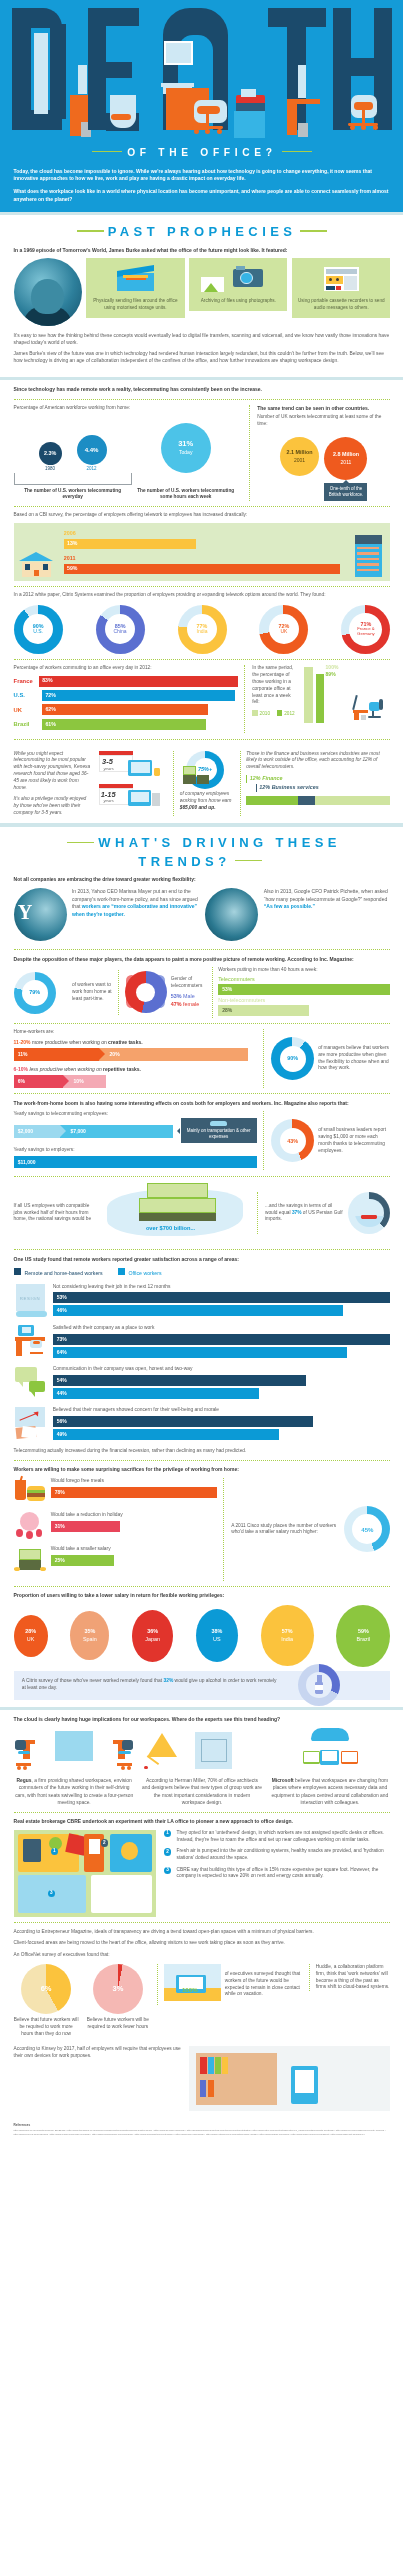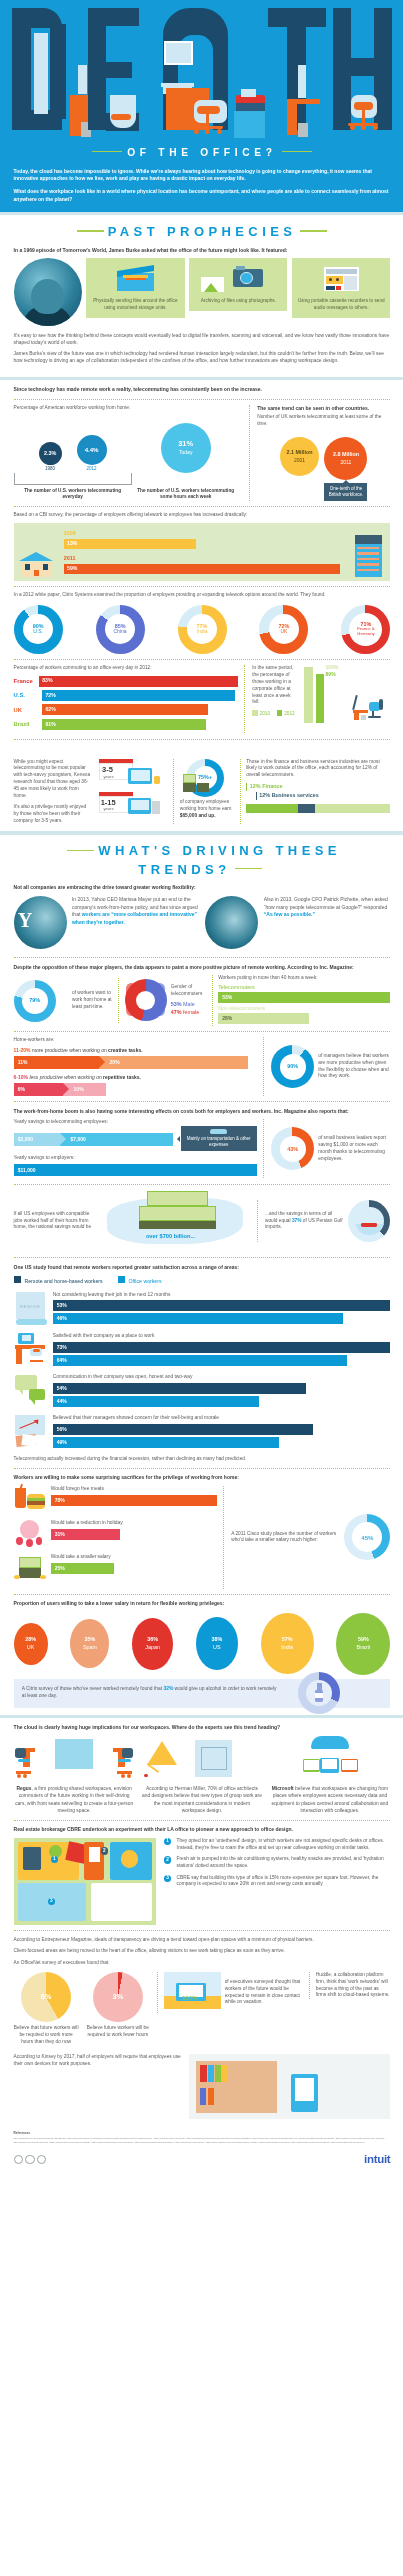--- a/index.html
+++ b/index.html
@@ -82,21 +82,21 @@
                  display:flex; flex-direction:column; align-items:center; justify-content:center;
                  font-size:5.4px; font-weight:bold; line-height:1.15; text-align:center; }
   .donut .hole .sub { font-weight:normal; font-size:5px; }
 
   
   .hbar-row { display:flex; align-items:center; margin-bottom:3.4px; }
   .hbar-lbl { width:28.5px; font-size:5.8px; font-weight:bold; }
   .hbar { height:11px; color:#fff; font-weight:bold; font-size:5.2px; display:flex; align-items:center; padding-left:3.4px; }
 
   
-  .tri { display:flex; gap:5.4px; margin-top:19px; }
+  .tri { display:flex; gap:5.4px; margin-top:11px;font-style:italic; }
   .tri > div { flex:1; }
   .vdot { border-left:0.7px dotted #a9cf4a; padding-left:5.4px; }
 
   
   .quote-row { display:flex; gap:5.4px; align-items:flex-start; margin-bottom:2.7px; }
   .q-portrait { width:53px; height:53px; border-radius:50%; flex:0 0 53px; position:relative; overflow:hidden; }
   .p-yahoo { background:radial-gradient(circle at 60% 40%, #9fd0dc 0%, #2f7e97 60%, #0f4659 100%); }
   .p-google { background:radial-gradient(circle at 55% 45%, #a6d3de 0%, #2a7890 60%, #0e4255 100%); }
   .q-text { font-size:5px; color:#5c5c5c; line-height:1.5; }
   .q-hi { color:#0b9ad6; font-weight:bold; }
@@ -1012,23 +1012,15 @@
         <div style="position:absolute;left:102px;top:20.3px;width:27px;height:38px;background:#36b4e5;border-radius:2px;"></div>
         <div style="position:absolute;left:106px;top:24.4px;width:19px;height:23px;background:#fff;"></div>
       </div>
     </div>
   </div>
 
   <div class="refs">
     <h4>References</h4>
     <div>http://www.bbc.co.uk/news/technology-23922183  |  http://www.telegraph.co.uk/finance/newsbysector/mediatechnologyandtelecoms/  |  http://www.flexjobs.com/blog/  |  http://globalworkplaceanalytics.com/telecommuting-statistics  |  http://www.citrix.com/content/dam/citrix/en_us/documents/products-solutions/  |  http://www.inc.com/magazine/remote-working  |  http://www.kenexa.com/research  |  http://www.regus.com/press-releases/  |  http://www.hermanmiller.com/research/  |  http://www.microsoft.com/enterprise/  |  http://www.cbre.com/news/  |  http://www.entrepreneur.com/article/office-design  |  http://www.huddle.com/blog/  |  http://www.cisco.com/c/en/us/about/  |  http://www.officenet.com/survey</div>
   </div>
-  <div class="footer">
-    <div class="cc">
-      <i></i>
-      <i></i>
-      <i></i>
-    </div>
-    <div class="intuit">intuit</div>
-  </div>
 
 </div>
 
 
 </body></html>

